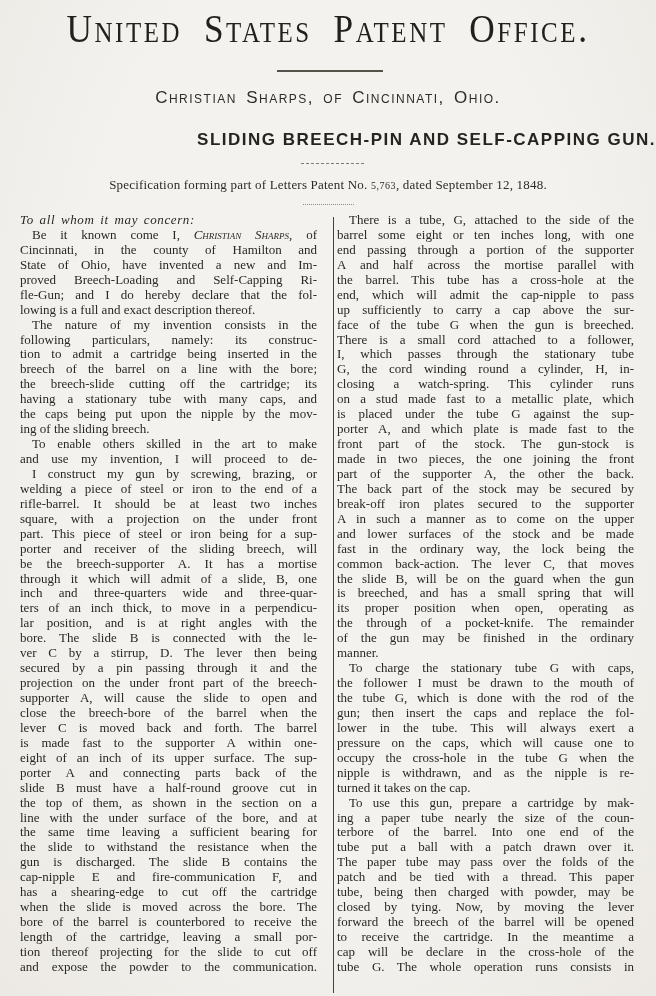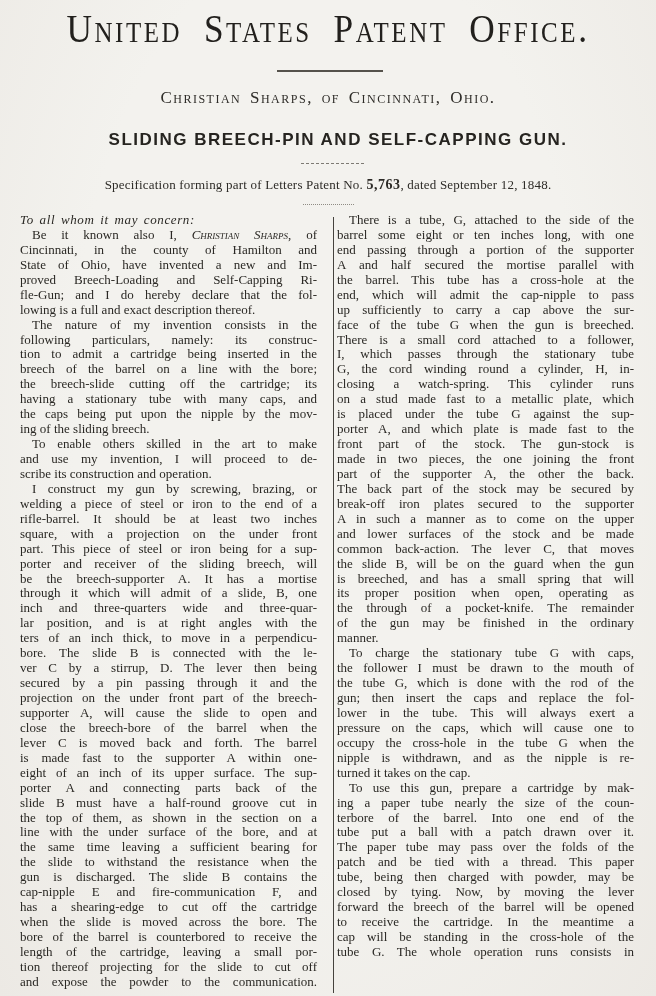--- a/index.html
+++ b/index.html
@@ -13,33 +13,33 @@
     font-family:"Liberation Serif",serif;font-variant:small-caps;
     font-size:41px;letter-spacing:3px;word-spacing:12px;color:#22201d;
     transform:scaleX(0.86);
   }
   .rule{position:absolute;height:0;}
   .rule-solid{top:70px;left:277px;width:106px;border-top:2px solid #55524c;}
   .rule-dash{top:163px;left:301px;width:63px;border-top:1px dashed #7d7a73;}
   .rule-dot{top:204px;left:303px;width:51px;border-top:1px dotted #8f8c84;}
   .author{
     position:absolute;top:88px;left:0;right:0;text-align:center;
-    font-family:Liberation Serif, serif;font-variant:small-caps;
+    font-family:Liberation Sans, sans-serif;font-variant:small-caps;
     font-size:17px;letter-spacing:1.5px;word-spacing:3px;color:#2e2c28;
   }
   .invention{
-    position:absolute;top:130px;left:0;right:0;text-align:center;
+    position:absolute;top:130px;left:0;right:0;text-align:right;
     font-family:"Liberation Sans",sans-serif;font-weight:bold;
     font-size:17px;letter-spacing:1.5px;color:#262420;margin-left:20px;
   }
   .spec{
     position:absolute;top:177px;left:0;right:0;text-align:center;
     font-family:"Liberation Serif",serif;font-size:13px;letter-spacing:0.2px;color:#2d2b27;
   }
-  .spec .b{font-weight:bold;font-size:14px;letter-spacing:0.5px;}
+  .spec .b{font-weight:normal;font-size:10px;letter-spacing:0.5px;}
   .divider{position:absolute;left:333px;top:217px;width:1px;height:776px;background:#45423d;}
   .col{
     position:absolute;top:213px;width:297px;
     font-family:"Liberation Serif",serif;font-size:13px;color:#2a2824;
   }
   .col-left{left:20px;}
   .col-right{left:337px;}
   .ln{
     height:14.95px;line-height:14.95px;white-space:nowrap;
     text-align:justify;text-align-last:justify;
@@ -55,48 +55,47 @@
 <div class="page">
   <div class="title">United States Patent Office.</div>
   <div class="rule rule-solid"></div>
   <div class="author">Christian Sharps, of Cincinnati, Ohio.</div>
   <div class="invention">SLIDING BREECH-PIN AND SELF-CAPPING GUN.</div>
   <div class="rule rule-dash"></div>
   <div class="spec"><span>Specification forming part of Letters Patent No. </span><span class="b">5,763</span><span>, dated September 12, 1848.</span></div>
   <div class="rule rule-dot"></div>
   <div class="col col-left" id="col-left">
       <div class="ln it end"><span>To all whom it may concern:</span></div>
-      <div class="ln ind"><span>Be it known also I, </span><span class="sc">Christian Sharps</span><span>, of</span></div>
+      <div class="ln ind"><span>Be it known come I, </span><span class="sc">Christian Sharps</span><span>, of</span></div>
       <div class="ln"><span>Cincinnati, in the county of Hamilton and</span></div>
       <div class="ln"><span>State of Ohio, have invented a new and Im-</span></div>
       <div class="ln"><span>proved Breech-Loading and Self-Capping Ri-</span></div>
       <div class="ln"><span>fle-Gun; and I do hereby declare that the fol-</span></div>
       <div class="ln end"><span>lowing is a full and exact description thereof.</span></div>
       <div class="ln ind"><span>The nature of my invention consists in the</span></div>
       <div class="ln"><span>following particulars, namely: its construc-</span></div>
       <div class="ln"><span>tion to admit a cartridge being inserted in the</span></div>
       <div class="ln"><span>breech of the barrel on a line with the bore;</span></div>
       <div class="ln"><span>the breech-slide cutting off the cartridge; its</span></div>
       <div class="ln"><span>having a stationary tube with many caps, and</span></div>
       <div class="ln"><span>the caps being put upon the nipple by the mov-</span></div>
       <div class="ln end"><span>ing of the sliding breech.</span></div>
       <div class="ln ind"><span>To enable others skilled in the art to make</span></div>
       <div class="ln"><span>and use my invention, I will proceed to de-</span></div>
-      <div class="ln end"><span>scribe its construction and operation.</span></div>
       <div class="ln ind"><span>I construct my gun by screwing, brazing, or</span></div>
       <div class="ln"><span>welding a piece of steel or iron to the end of a</span></div>
       <div class="ln"><span>rifle-barrel. It should be at least two inches</span></div>
       <div class="ln"><span>square, with a projection on the under front</span></div>
       <div class="ln"><span>part. This piece of steel or iron being for a sup-</span></div>
       <div class="ln"><span>porter and receiver of the sliding breech, will</span></div>
       <div class="ln"><span>be the breech-supporter A. It has a mortise</span></div>
       <div class="ln"><span>through it which will admit of a slide, B, one</span></div>
       <div class="ln"><span>inch and three-quarters wide and three-quar-</span></div>
+      <div class="ln"><span>ters of an inch thick, to move in a perpendicu-</span></div>
       <div class="ln"><span>lar position, and is at right angles with the</span></div>
-      <div class="ln"><span>ters of an inch thick, to move in a perpendicu-</span></div>
       <div class="ln"><span>bore. The slide B is connected with the le-</span></div>
       <div class="ln"><span>ver C by a stirrup, D. The lever then being</span></div>
       <div class="ln"><span>secured by a pin passing through it and the</span></div>
       <div class="ln"><span>projection on the under front part of the breech-</span></div>
       <div class="ln"><span>supporter A, will cause the slide to open and</span></div>
       <div class="ln"><span>close the breech-bore of the barrel when the</span></div>
       <div class="ln"><span>lever C is moved back and forth. The barrel</span></div>
       <div class="ln"><span>is made fast to the supporter A within one-</span></div>
       <div class="ln"><span>eight of an inch of its upper surface. The sup-</span></div>
       <div class="ln"><span>porter A and connecting parts back of the</span></div>
@@ -112,39 +111,40 @@
       <div class="ln"><span>bore of the barrel is counterbored to receive the</span></div>
       <div class="ln"><span>length of the cartridge, leaving a small por-</span></div>
       <div class="ln"><span>tion thereof projecting for the slide to cut off</span></div>
       <div class="ln"><span>and expose the powder to the communication.</span></div>
     </div>
   <div class="divider"></div>
   <div class="col col-right" id="col-right">
       <div class="ln ind"><span>There is a tube, G, attached to the side of the</span></div>
       <div class="ln"><span>barrel some eight or ten inches long, with one</span></div>
       <div class="ln"><span>end passing through a portion of the supporter</span></div>
-      <div class="ln"><span>A and half secured the mortise parallel with</span></div>
+      <div class="ln"><span>A and half across the mortise parallel with</span></div>
       <div class="ln"><span>the barrel. This tube has a cross-hole at the</span></div>
       <div class="ln"><span>end, which will admit the cap-nipple to pass</span></div>
       <div class="ln"><span>up sufficiently to carry a cap above the sur-</span></div>
       <div class="ln"><span>face of the tube G when the gun is breeched.</span></div>
       <div class="ln"><span>There is a small cord attached to a follower,</span></div>
       <div class="ln"><span>I, which passes through the stationary tube</span></div>
       <div class="ln"><span>G, the cord winding round a cylinder, H, in-</span></div>
       <div class="ln"><span>closing a watch-spring. This cylinder runs</span></div>
       <div class="ln"><span>on a stud made fast to a metallic plate, which</span></div>
       <div class="ln"><span>is placed under the tube G against the sup-</span></div>
       <div class="ln"><span>porter A, and which plate is made fast to the</span></div>
       <div class="ln"><span>front part of the stock. The gun-stock is</span></div>
       <div class="ln"><span>made in two pieces, the one joining the front</span></div>
       <div class="ln"><span>part of the supporter A, the other the back.</span></div>
       <div class="ln"><span>The back part of the stock may be secured by</span></div>
       <div class="ln"><span>break-off iron plates secured to the supporter</span></div>
       <div class="ln"><span>A in such a manner as to come on the upper</span></div>
       <div class="ln"><span>and lower surfaces of the stock and be made</span></div>
+      <div class="ln"><span>fast in the ordinary way, the lock being the</span></div>
       <div class="ln"><span>common back-action. The lever C, that moves</span></div>
       <div class="ln"><span>the slide B, will be on the guard when the gun</span></div>
       <div class="ln"><span>is breeched, and has a small spring that will</span></div>
       <div class="ln"><span>its proper position when open, operating as</span></div>
       <div class="ln"><span>the through of a pocket-knife. The remainder</span></div>
       <div class="ln"><span>of the gun may be finished in the ordinary</span></div>
       <div class="ln end"><span>manner.</span></div>
       <div class="ln ind"><span>To charge the stationary tube G with caps,</span></div>
       <div class="ln"><span>the follower I must be drawn to the mouth of</span></div>
       <div class="ln"><span>the tube G, which is done with the rod of the</span></div>
@@ -157,16 +157,16 @@
       <div class="ln ind"><span>To use this gun, prepare a cartridge by mak-</span></div>
       <div class="ln"><span>ing a paper tube nearly the size of the coun-</span></div>
       <div class="ln"><span>terbore of the barrel. Into one end of the</span></div>
       <div class="ln"><span>tube put a ball with a patch drawn over it.</span></div>
       <div class="ln"><span>The paper tube may pass over the folds of the</span></div>
       <div class="ln"><span>patch and be tied with a thread. This paper</span></div>
       <div class="ln"><span>tube, being then charged with powder, may be</span></div>
       <div class="ln"><span>closed by tying. Now, by moving the lever</span></div>
       <div class="ln"><span>forward the breech of the barrel will be opened</span></div>
       <div class="ln"><span>to receive the cartridge. In the meantime a</span></div>
-      <div class="ln"><span>cap will be standing in the cross-hole of the</span></div>
+      <div class="ln"><span>cap will be declare in the cross-hole of the</span></div>
       <div class="ln"><span>tube G. The whole operation runs consists in</span></div>
     </div>
 </div>
 
 </body></html>

